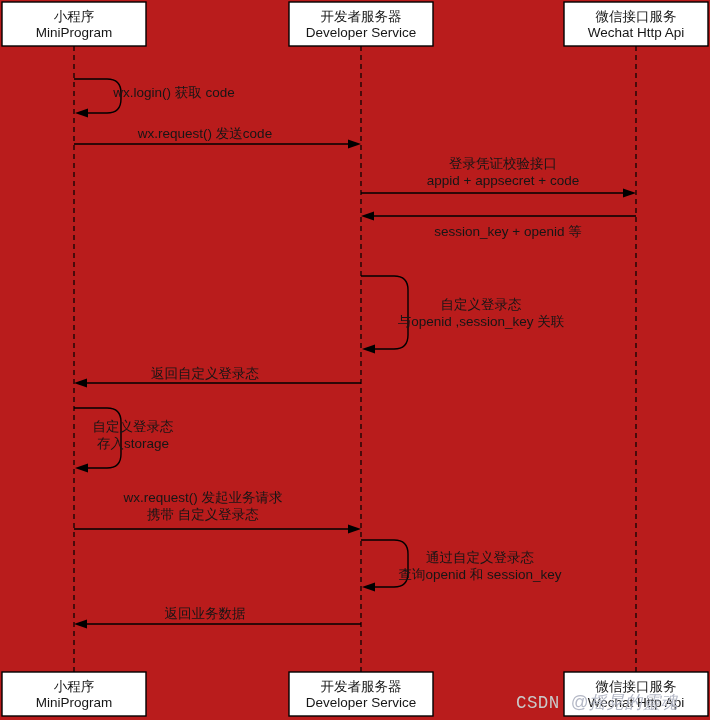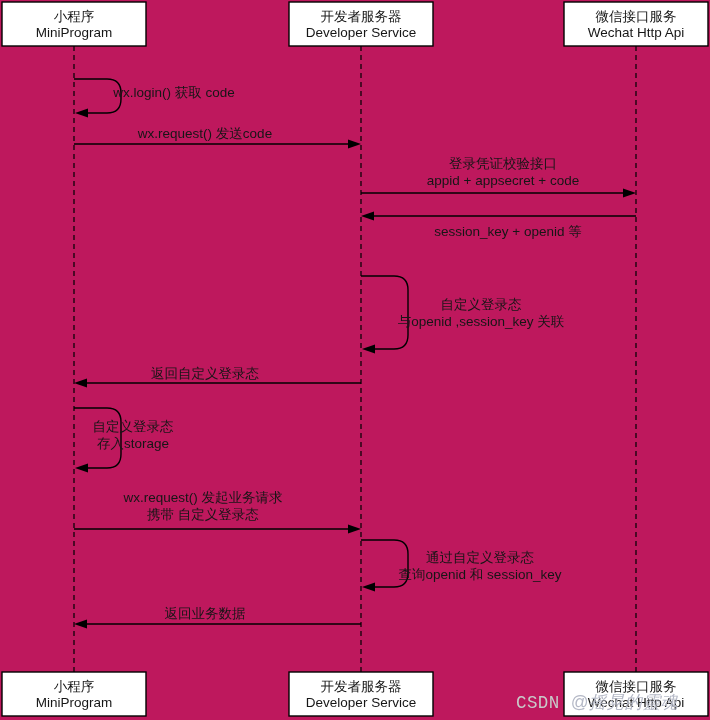--- a/index.html
+++ b/index.html
@@ -1,19 +1,19 @@
 <!DOCTYPE html>
 <html><head>
 <meta charset="utf-8">
 <style>
   html,body{margin:0;padding:0;background:#ffffff;}
   .canvas{
     position:relative;
     width:710px;height:720px;
-    background:#be185d;
+    background:#b91c1c;
     overflow:hidden;
     font-family:"Liberation Sans", sans-serif;
   }
   svg text{
     font-family:"Liberation Sans", sans-serif;
     fill:#161616;
   }
   svg text.actor{font-size:13.5px;}
   svg text.lbl{font-size:13.5px;}
   .watermark{

